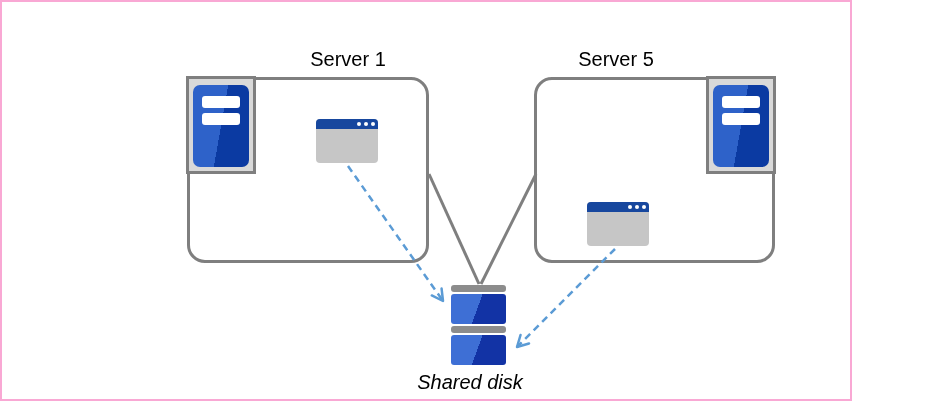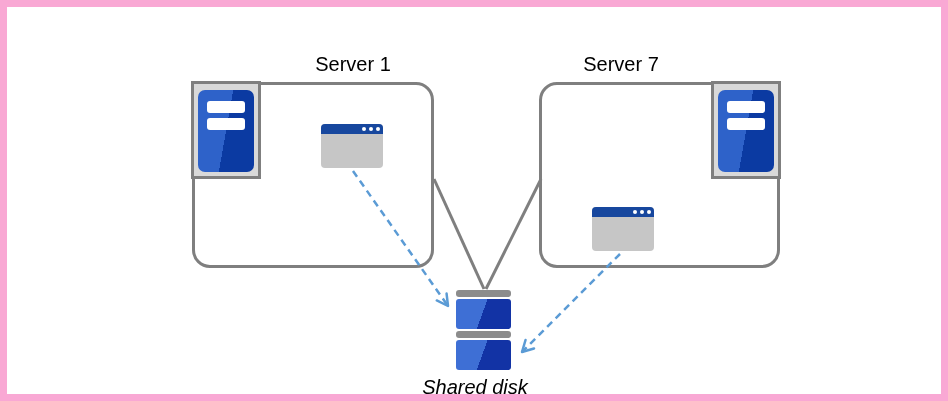--- a/index.html
+++ b/index.html
@@ -1,24 +1,24 @@
 <!DOCTYPE html>
 <html><head>
 <meta charset="utf-8">
 <style>
   html, body { margin: 0; padding: 0; background: #ffffff; }
   body { font-family: "Liberation Sans", sans-serif; }
 
   .canvas {
     position: relative;
-    width: 948px;
+    width: 852px;
     height: 401px;
     box-sizing: border-box;
     background: #ffffff;
-    border: 7px solid #f9a8d4;
+    border: 2px solid #f9a8d4;
     overflow: hidden;
   }
 
   .label {
     position: absolute;
     width: 200px;
     text-align: center;
     font-size: 20px;
     line-height: 24px;
     color: #000000;
@@ -131,21 +131,21 @@
 </style>
 </head>
 <body>
 
 <div class="canvas">
 
   <div class="server-box" id="box-s1"></div>
   <div class="server-box" id="box-s2"></div>
 
   <div class="label" id="lbl-s1">Server 1</div>
-  <div class="label" id="lbl-s2">Server 7</div>
+  <div class="label" id="lbl-s2">Server 5</div>
   <div class="label" id="lbl-app1">Application A</div>
   <div class="label" id="lbl-app2">Application A</div>
   <div class="label" id="lbl-disk">Shared disk</div>
 
   <div class="server-icon" id="icon-s1">
     <div class="tower">
       <div class="slot s1"></div>
       <div class="slot s2"></div>
     </div>
   </div>

